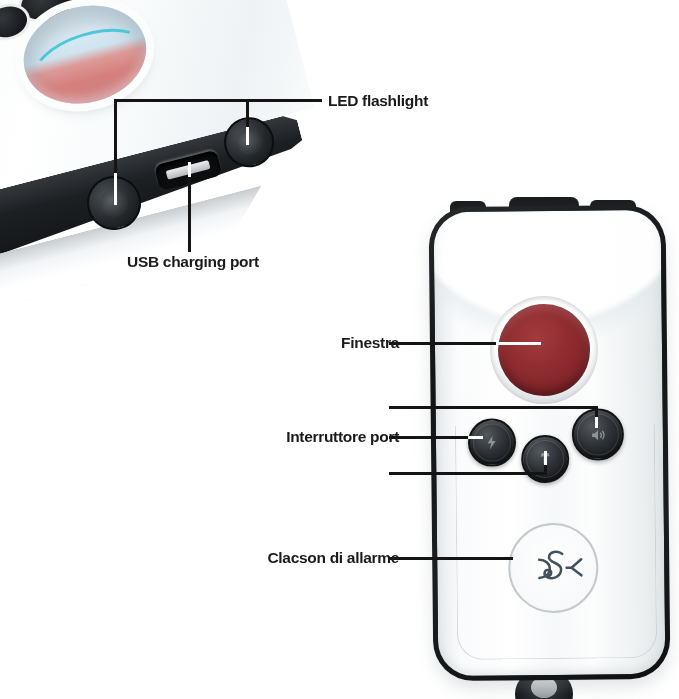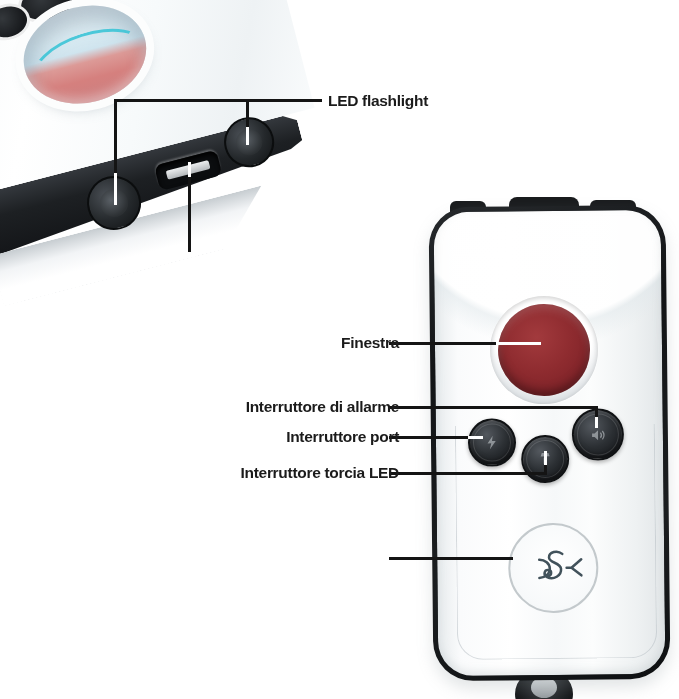--- a/index.html
+++ b/index.html
@@ -166,18 +166,18 @@
   <div class="ln" style="left:389px;top:436px;width:94px;height:3px;"></div>
   <div class="wln" style="left:468px;top:436px;width:15px;height:3px;"></div>
 
   <div class="ln" style="left:389px;top:472px;width:158px;height:3px;"></div>
   <div class="ln" style="left:544px;top:464px;width:3px;height:11px;"></div>
   <div class="wln" style="left:544px;top:451px;width:3px;height:14px;"></div>
 
   <div class="ln" style="left:389px;top:557px;width:124px;height:3px;"></div>
 
   <div class="lbl" style="left:328px;top:92px;">LED flashlight</div>
+  <div class="lbl" style="left:127px;top:253px;">USB charging port</div>
   <div class="lbl" style="right:296px;top:334px;text-align:center;">Finestra</div>
-  <div class="lbl" style="right:296px;top:398px;">Interruttore di allarme</div>
   <div class="lbl" style="right:296px;top:428px;">Interruttore port</div>
-  <div class="lbl" style="right:296px;top:464px;">Interruttore torcia LED</div>
+  <div class="lbl" style="right:296px;top:549px;">Clacson di allarme</div>
 
 </div>
 
 </body></html>

